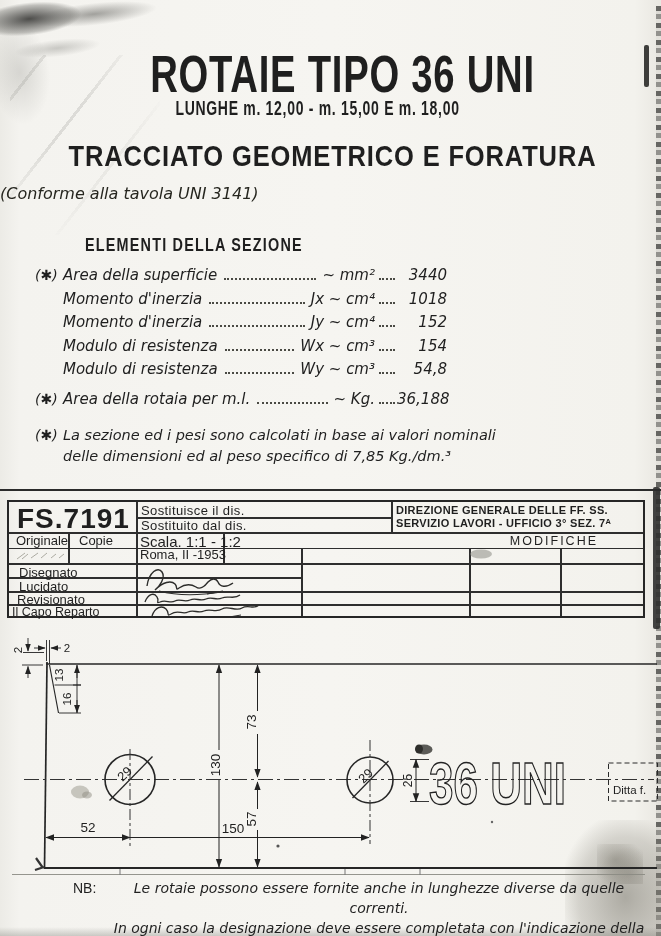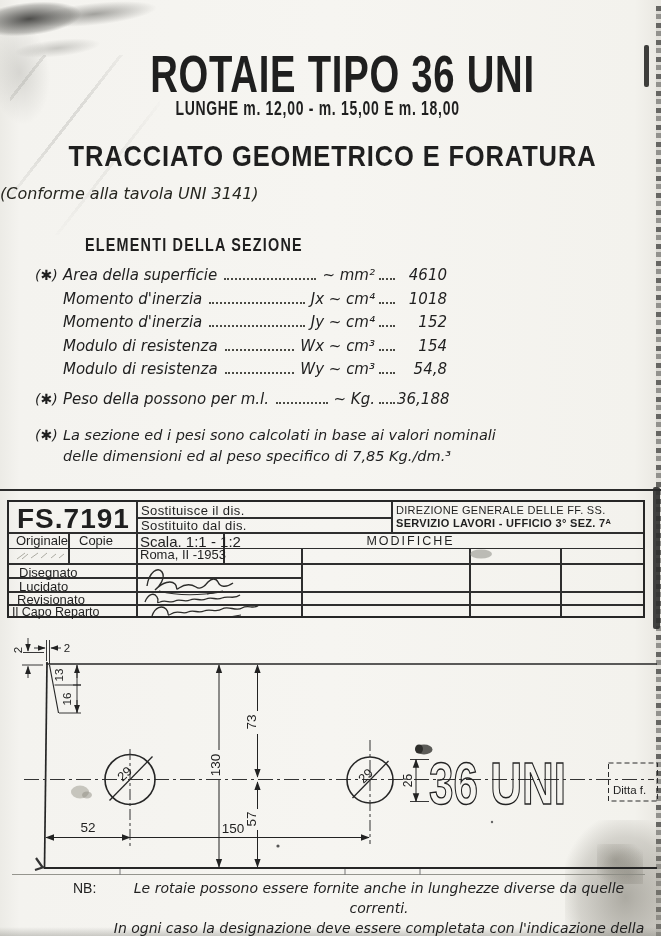--- a/index.html
+++ b/index.html
@@ -88,21 +88,21 @@
   <div class="abs hand t-conf">(Conforme alla tavola UNI 3141)</div>
   <div class="abs cond t-elem">ELEMENTI DELLA SEZIONE</div>
 
   <div class="abs spec hand">
     <div class="srow">
       <span class="mk">(✱)</span>
       <span class="lb">Area della superficie</span>
       <span class="ld"></span>
       <span class="sy">~ mm²</span>
       <span class="ld2"></span>
-      <span class="vl">4610</span>
+      <span class="vl">3440</span>
     </div>
     <div class="srow">
       <span class="mk"></span>
       <span class="lb">Momento d'inerzia</span>
       <span class="ld"></span>
       <span class="sy">Jx ~ cm⁴</span>
       <span class="ld2"></span>
       <span class="vl">1018</span>
     </div>
     <div class="srow">
@@ -127,21 +127,21 @@
       <span class="ld"></span>
       <span class="sy">Wy ~ cm³</span>
       <span class="ld2"></span>
       <span class="vl">54,8</span>
     </div>
   </div>
 
   <div class="abs wrow hand">
     <div class="srow">
       <span class="mk">(✱)</span>
-      <span class="lb">Peso della possono per m.l.</span>
+      <span class="lb">Area della rotaia per m.l.</span>
       <span class="ld"></span>
       <span class="sy">~ Kg.</span>
       <span class="ld2"></span>
       <span class="vl">36,188</span>
     </div>
   </div>
 
   <div class="abs fnote hand">
     <span class="mk">(✱)</span>
     <span>
@@ -164,27 +164,27 @@
     <div class="hl" style="left:0;top:30px;width:634px;"></div>
     <div class="hl" style="left:0;top:46px;width:634px;height:1px;"></div>
     <div class="hl" style="left:0;top:61px;width:634px;"></div>
     <div class="hl" style="left:0;top:75px;width:292px;"></div>
     <div class="hl" style="left:0;top:89px;width:634px;"></div>
     <div class="hl" style="left:0;top:102px;width:634px;"></div>
 
     <div class="cell fs-code">FS.7191</div>
     <div class="cell" style="left:132px;top:1px;font-size:13px;letter-spacing:.4px;">Sostituisce il dis.</div>
     <div class="cell" style="left:132px;top:16px;font-size:13px;letter-spacing:.4px;">Sostituito dal dis.</div>
-    <div class="cell" style="left:387px;top:2px;font-size:11px;letter-spacing:.3px;font-weight:normal;">DIREZIONE GENERALE DELLE FF. SS.</div>
+    <div class="cell" style="left:387px;top:2px;font-size:11px;letter-spacing:.3px;font-weight:bold;">DIREZIONE GENERALE DELLE FF. SS.</div>
     <div class="cell" style="left:387px;top:15px;font-size:11px;letter-spacing:.3px;font-weight:bold;">SERVIZIO LAVORI -  UFFICIO 3° SEZ. 7ᴬ</div>
     <div class="cell" style="left:7px;top:31px;font-size:13px;">Originale</div>
     <div class="cell" style="left:70px;top:31px;font-size:13px;">Copie</div>
     <div class="cell" style="left:131px;top:31px;font-size:15px;">Scala. 1:1 - 1:2</div>
     <div class="cell" style="left:131px;top:45px;font-size:13px;">Roma, II -1953</div>
-    <div class="cell" style="left:214px;top:31.5px;width:375px;text-align:center;font-size:12.5px;letter-spacing:2px;">MODIFICHE</div>
+    <div class="cell" style="left:214px;top:31.5px;width:375px;text-align:right;font-size:12.5px;letter-spacing:2px;">MODIFICHE</div>
     <div class="cell" style="left:10px;top:62.5px;font-size:13px;">Disegnato</div>
     <div class="cell" style="left:10px;top:76.5px;font-size:13px;">Lucidato</div>
     <div class="cell" style="left:8px;top:90px;font-size:13px;">Revisionato</div>
     <div class="cell" style="left:3px;top:102.5px;font-size:12.5px;">Il Capo Reparto</div>
 
     <svg width="634" height="114" style="position:absolute;left:0;top:0;">
       <path d="M8 57 l8 -6 m-3 6 l6 -5 m3 4 l7 -5 m3 5 l6 -5 m4 5 l5 -4 m3 4 l5 -4" stroke="#9a988e" stroke-width="1" fill="none" opacity=".8"></path>
       <path d="M138 84 C140 70 149 64 153 70 C157 76 150 85 146 88 C154 80 162 78 166 82 C169 85 166 89 170 86 C176 82 182 82 187 85 C191 88 196 84 199 80 C203 76 207 76 209 80 C211 85 217 86 224 81" stroke="#2c2c2a" stroke-width="1.4" fill="none"></path>
       <path d="M150 89 q26 7 62 1" stroke="#2c2c2a" stroke-width="1.1" fill="none"></path>
       <path d="M136 100 C139 92 145 90 148 95 C151 99 146 102 151 100 C157 97 161 102 166 99 C171 96 175 101 181 98 C187 95 191 100 197 97 C203 94 207 99 213 96 C219 93 225 98 231 93" stroke="#2c2c2a" stroke-width="1.3" fill="none"></path>

